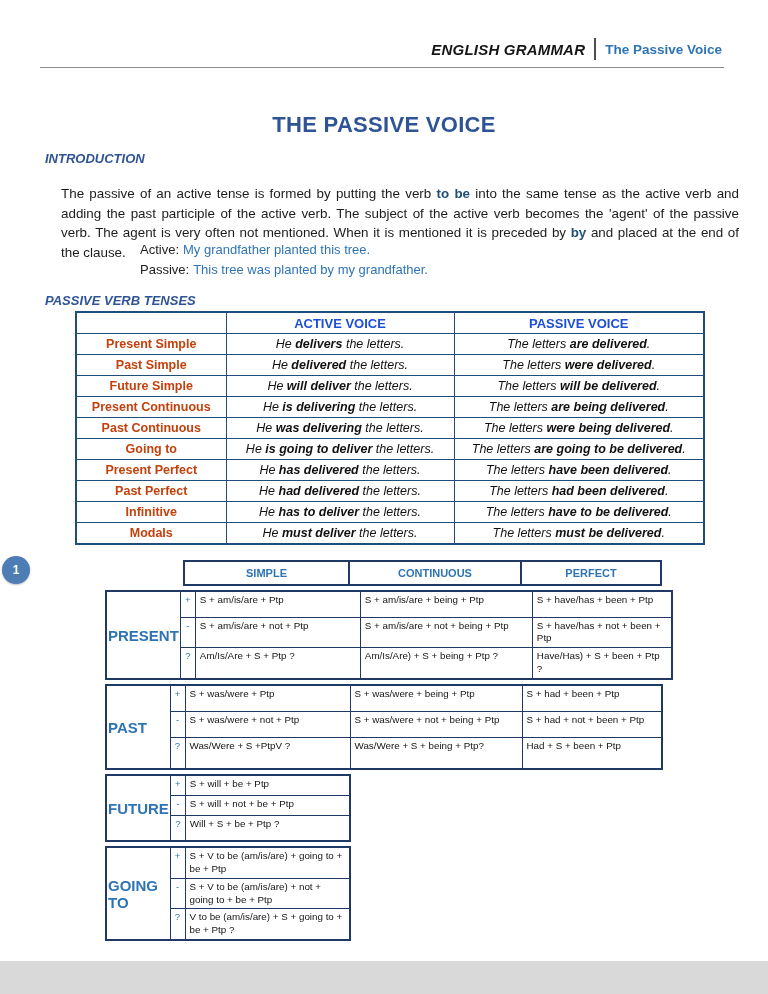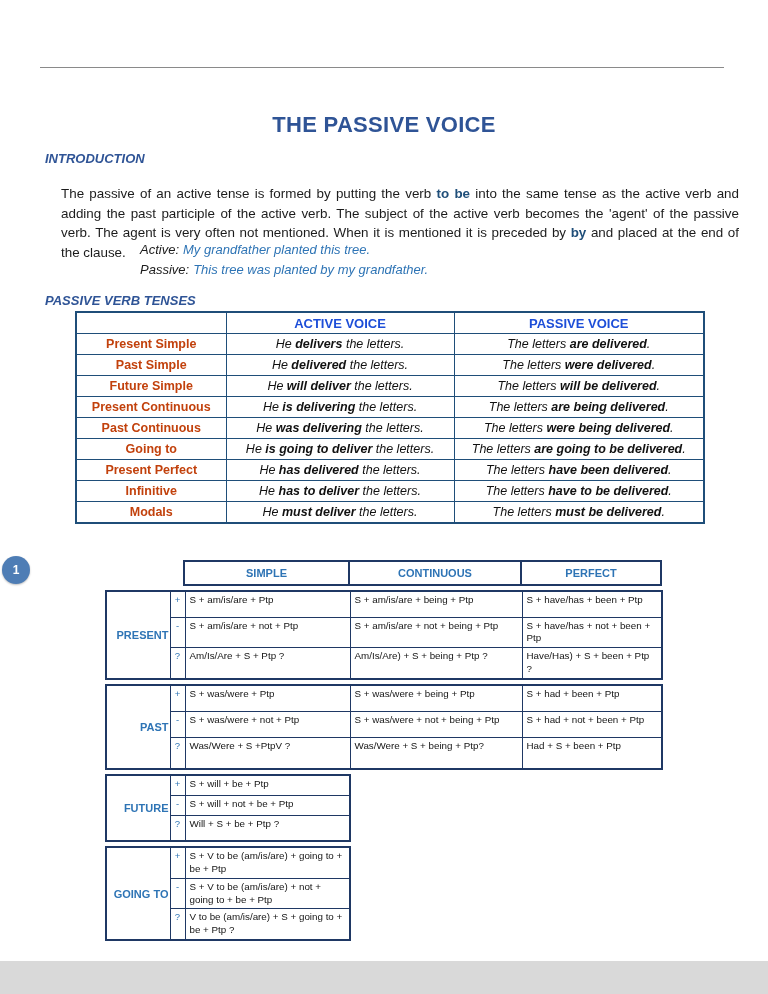--- a/index.html
+++ b/index.html
@@ -14,21 +14,21 @@
   .hr{position:absolute;top:67px;left:40px;right:44px;height:1px;background:#8a8a8a;}
 
   
   .title{position:absolute;top:112px;left:0;width:100%;margin:0;text-align:center;
          font-size:22px;font-weight:bold;color:#2F5496;letter-spacing:.3px;}
   .intro-heading{position:absolute;top:151px;left:45px;font-style:italic;font-weight:bold;
                  font-size:13px;color:#2F5496;}
   .paragraph{position:absolute;top:168px;left:45px;width:678px;margin:16px;font-size:13.4px;
              line-height:1.47;text-align:justify;color:#1c1c1c;}
   .paragraph b{color:#1F4E79;}
-  .examples{position:absolute;top:240px;left:140px;font-size:13px;font-style:italic;line-height:1.5;}
+  .examples{position:absolute;top:240px;left:140px;font-size:13px;line-height:1.5;}
   .ex-label{color:#1c1c1c;margin-right:4px;}
   .ex-text{color:#2E74B5;}
 
   
   .tenses-heading{position:absolute;top:293px;left:45px;font-style:italic;font-weight:bold;
                   font-size:13px;color:#2F5496;}
   .tenses-table{position:absolute;top:311px;left:75px;border-collapse:collapse;background:#fff;
                 border:2.5px solid #1F4E79;}
   .tenses-table th,.tenses-table td{border:1.5px solid #1F4E79;height:20px;padding:0 6px;}
   .tenses-table col.c-label{width:150px;}
@@ -45,31 +45,36 @@
          font-size:12px;font-weight:bold;box-shadow:0 1px 2px rgba(0,0,0,.25);}
 
   
   .forms{position:absolute;top:560px;left:105px;}
   .forms table{border-collapse:collapse;table-layout:fixed;}
   .forms-header-table td{height:20px;text-align:center;vertical-align:middle;
         color:#2E74B5;font-weight:bold;font-size:11px;border:2px solid #1F3864;}
   .forms-header-table td.spacer{border:none;}
   .group-table{margin-top:4px;border:2px solid #1F3864;background:#fff;}
   .group-table td{border:1px solid #1F3864;vertical-align:top;}
-  td.g-label{color:#2E74B5;font-weight:bold;font-size:11px;text-align:right;vertical-align:middle;}
+  td.g-label{color:#2E74B5;font-weight:bold;font-size:15px;text-align:left;vertical-align:middle;}
   td.g-sign{color:#2E74B5;font-size:9.5px;text-align:center;padding-top:2px;}
   td.g-formula{font-size:9.8px;color:#141414;padding:2px 4px 2px 4px;line-height:1.3;}
 
   .footer-band{position:absolute;left:0;bottom:0;width:768px;height:33px;background:#D9D9D9;}
 </style>
 </head>
 <body>
 
 <div class="page">
 
+  <div class="doc-header">
+    <span class="brand">ENGLISH GRAMMAR</span>
+    <span class="vdiv"></span>
+    <span class="topic">The Passive Voice</span>
+  </div>
   <div class="hr"></div>
 
   <h1 class="title">THE PASSIVE VOICE</h1>
 
   <div class="intro-heading">INTRODUCTION</div>
   <p class="paragraph">The passive of an active tense is formed by putting the verb <b>to be</b> into the same tense as the active verb and adding the past participle of the active verb. The subject of the active verb becomes the 'agent' of the passive verb. The agent is very often not mentioned. When it is mentioned it is preceded by <b>by</b> and placed at the end of the clause.</p>
 
   <div class="examples">
       <div><span class="ex-label">Active:</span><span class="ex-text">My grandfather planted this tree.</span></div>
       <div><span class="ex-label">Passive:</span><span class="ex-text">This tree was planted by my grandfather.</span></div>
@@ -120,20 +125,25 @@
           <td class="tense-label">Going to</td>
           <td class="sentence">He <b>is going to deliver</b> the letters.</td>
           <td class="sentence">The letters <b>are going to be delivered</b>.</td>
         </tr>
         <tr>
           <td class="tense-label">Present Perfect</td>
           <td class="sentence">He <b>has delivered</b> the letters.</td>
           <td class="sentence">The letters <b>have been delivered</b>.</td>
         </tr>
         <tr>
+          <td class="tense-label">Past Perfect</td>
+          <td class="sentence">He <b>had delivered</b> the letters.</td>
+          <td class="sentence">The letters <b>had been delivered</b>.</td>
+        </tr>
+        <tr>
           <td class="tense-label">Infinitive</td>
           <td class="sentence">He <b>has to deliver</b> the letters.</td>
           <td class="sentence">The letters <b>have to be delivered</b>.</td>
         </tr>
         <tr>
           <td class="tense-label">Modals</td>
           <td class="sentence">He <b>must deliver</b> the letters.</td>
           <td class="sentence">The letters <b>must be delivered</b>.</td>
         </tr>
       </tbody>

